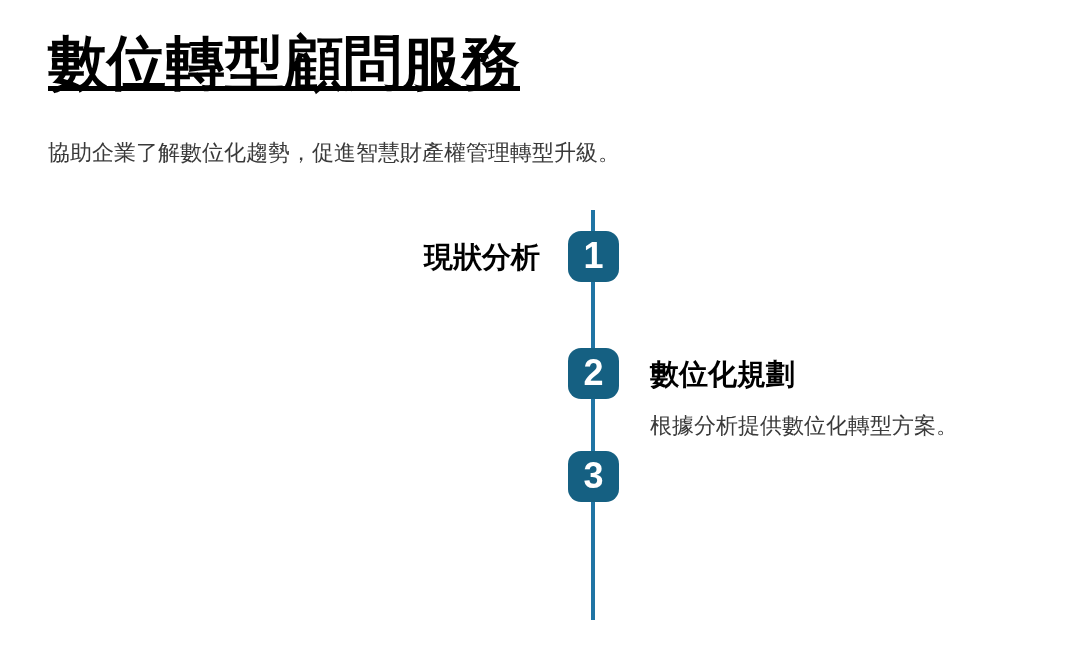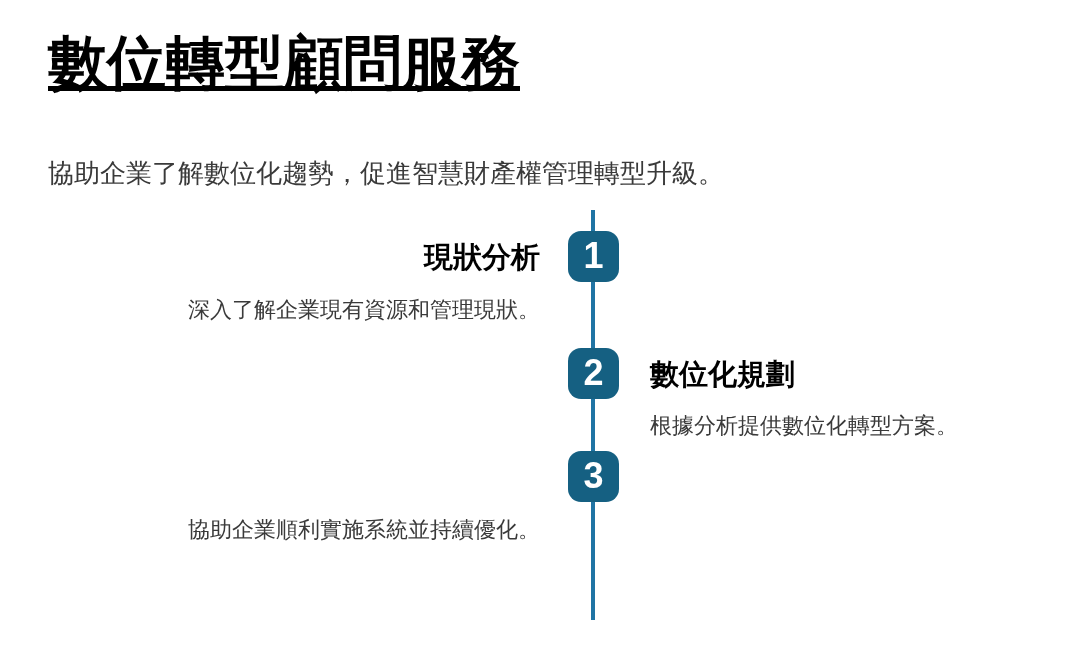--- a/index.html
+++ b/index.html
@@ -21,22 +21,22 @@
     left: 48px; top: 26px;
     font-size: 59px;
     font-weight: 700;
     line-height: 74px;
     color: var(--title_text, #000000);
     white-space: nowrap;
     text-decoration: underline;
   }
   .page-subtitle {
     position: absolute;
-    left: 48px; top: 158px;
-    font-size: 26px;
+    left: 48px; top: 137px;
+    font-size: 22px;
     line-height: 31px;
     color: var(--body_text, #3a3a3a);
     white-space: nowrap;
   }
   .timeline {
     position: absolute;
     left: 0; top: 200px;
     width: 1088px; height: 440px;
   }
   .tl-line {
@@ -96,30 +96,28 @@
 
   <h1 class="page-title">數位轉型顧問服務</h1>
 
   <p class="page-subtitle">協助企業了解數位化趨勢，促進智慧財產權管理轉型升級。</p>
 
   <div class="timeline">
 
     <div class="tl-line"></div>
 
     <div class="step-title side-left t1">現狀分析</div>
-    <div class="step-desc side-left d1">深入了解企業現有資源和管理現狀。</div>
     <div class="badge badge-1">
       <span class="badge-num">1</span>
     </div>
 
     <div class="step-title side-right t2">數位化規劃</div>
     <div class="step-desc side-right d2">根據分析提供數位化轉型方案。</div>
     <div class="badge badge-2">
       <span class="badge-num">2</span>
     </div>
 
-    <div class="step-desc side-left d3">協助企業順利實施系統並持續優化。</div>
     <div class="badge badge-3">
       <span class="badge-num">3</span>
     </div>
 
   </div>
 </div>
 
 </body></html>

